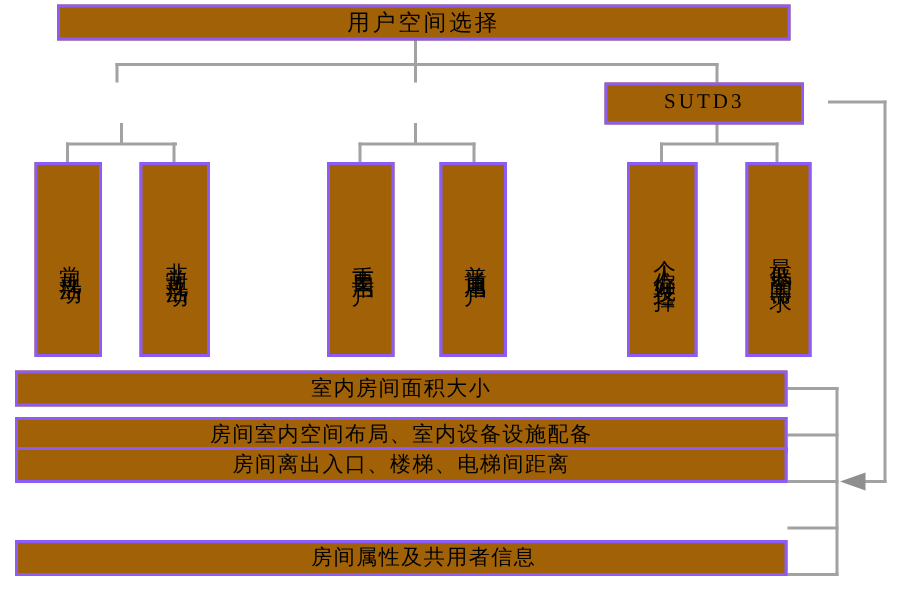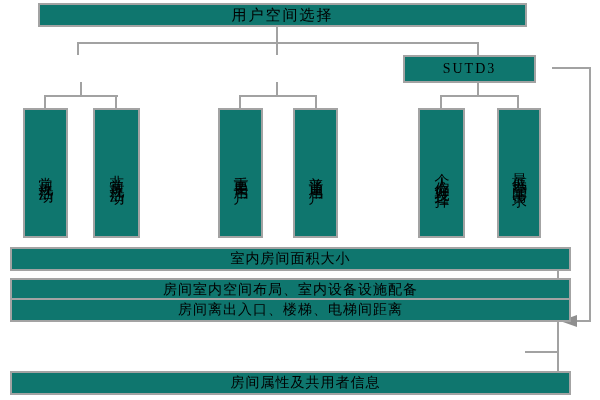--- a/index.html
+++ b/index.html
@@ -3,43 +3,43 @@
 <meta charset="utf-8">
 <style>
   html,body{margin:0;padding:0;background:#fff;}
   #stage{
     position:relative;width:600px;height:400px;background:#ffffff;
     font-family:"Liberation Sans","DejaVu Sans",sans-serif;
     color:#000;overflow:hidden;
   }
   
   .box{
-    position:absolute;background:#0f766e;border:2px solid #a3a3a3;
+    position:absolute;background:#a16207;border:2px solid #8b5cf6;
     box-sizing:border-box;display:flex;align-items:center;justify-content:center;
     font-size:14px;letter-spacing:1px;white-space:nowrap;
   }
   .root{left:38px;top:3px;width:489px;height:24px;font-size:15px;letter-spacing:2px;}
   .sutd{top:55px;height:28px;font-family:"Liberation Serif","DejaVu Serif",serif;font-size:14px;letter-spacing:2px;}
   .s1{left:7px;width:148px;}
   .s2{left:203px;width:149px;}
   .s3{left:403px;width:133px;}
   
   .leaf{
     top:108px;height:130px;font-size:15px;letter-spacing:4px;
     writing-mode:vertical-rl;text-orientation:upright;
   }
   .l1{left:23px;width:45px;}
   .l2{left:93px;width:47px;}
   .l3{left:218px;width:45px;}
   .l4{left:293px;width:45px;}
   .l5{left:418px;width:47px;}
   .l6{left:497px;width:44px;}
   
-  .factor{left:10px;width:561px;height:24px;font-size:14px;letter-spacing:1px;}
-  .f1{top:247px;} .f2{top:278px;} .f3{top:298px;} .f4{top:340px;} .f5{top:371px;padding-left:30px;}
+  .factor{left:10px;width:515px;height:24px;font-size:14px;letter-spacing:1px;}
+  .f1{top:247px;} .f2{top:278px;} .f3{top:298px;} .f4{top:340px;} .f5{top:360px;padding-left:30px;}
   
   .ln{position:absolute;background:#a2a2a2;}
   .arrowhead{
     position:absolute;width:0;height:0;left:560px;top:315px;
     border-top:6px solid transparent;border-bottom:6px solid transparent;
     border-right:17px solid #8f8f8f;
   }
 </style>
 </head>
 <body>

